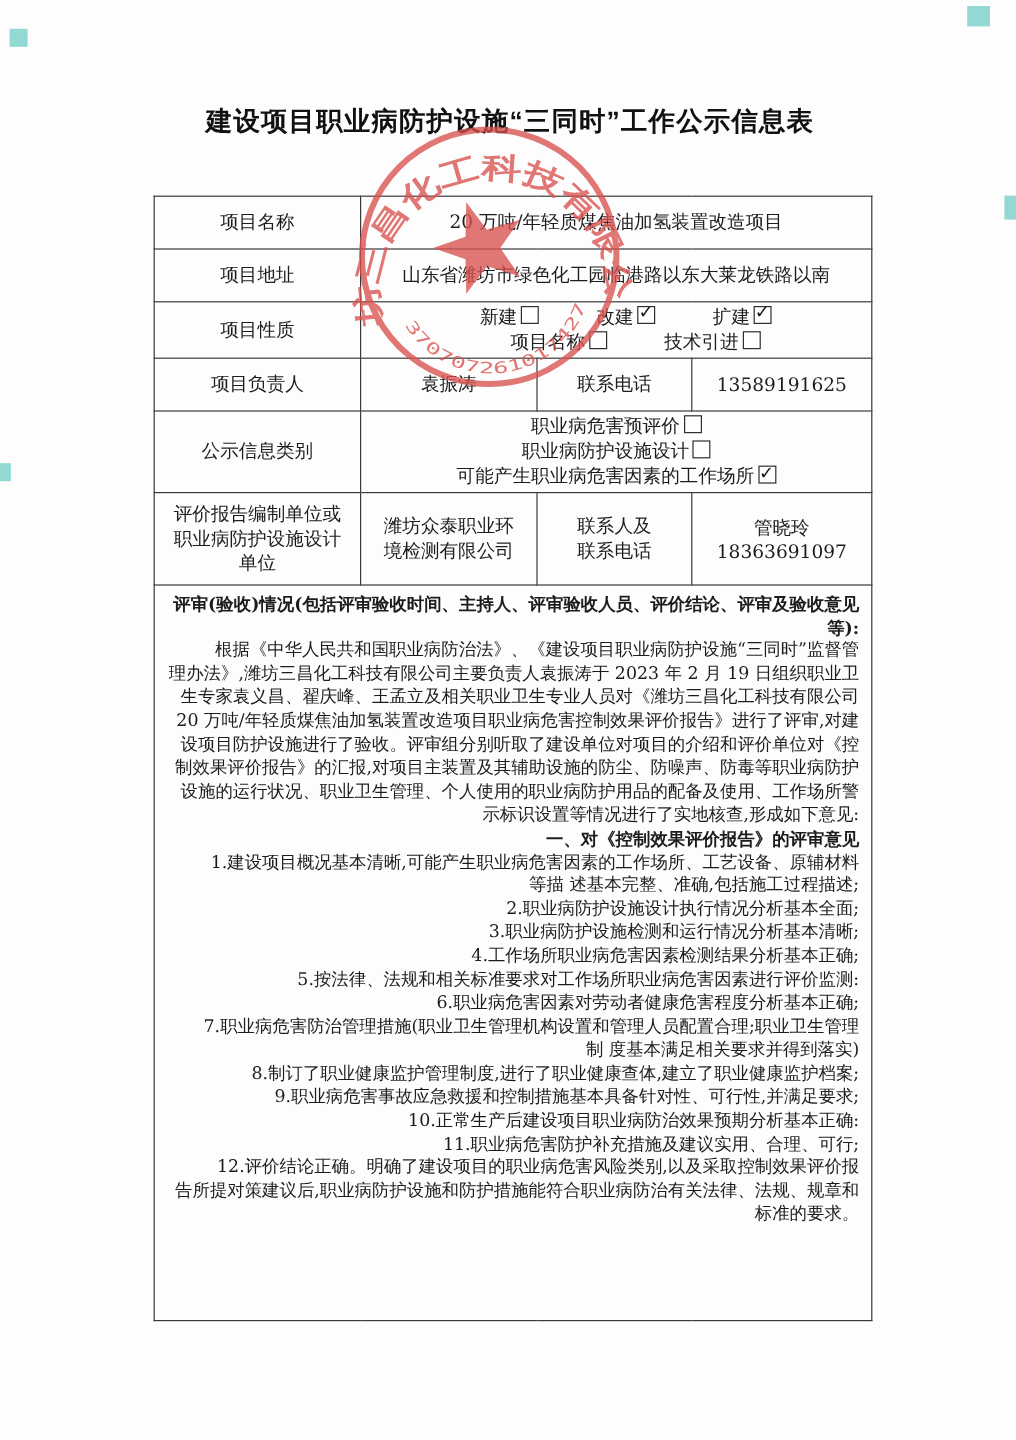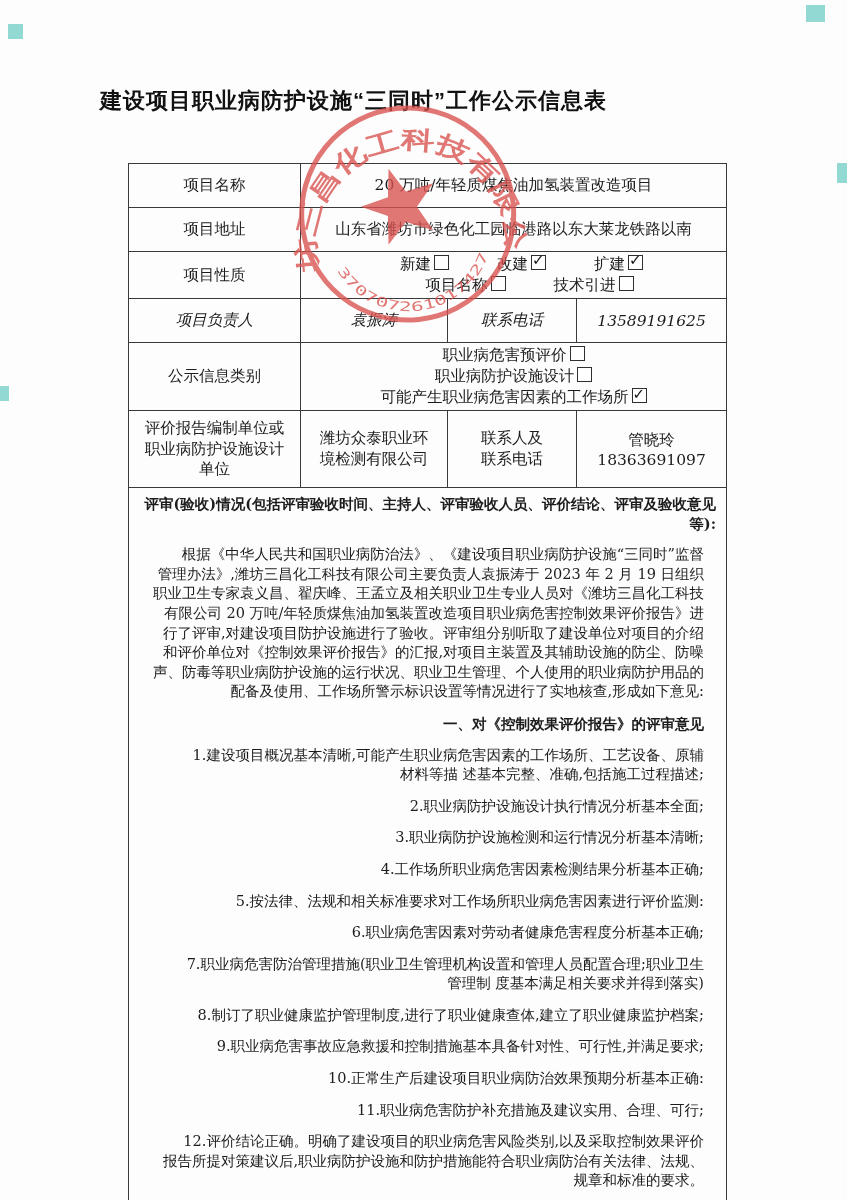--- a/index.html
+++ b/index.html
@@ -4,61 +4,61 @@
 <style>
   html,body{margin:0;padding:0;}
   body{
     width:847px;height:1200px;position:relative;overflow:hidden;
     background:#fdfdfd;
     font-family:"DejaVu Serif","Liberation Serif",serif;
     color:#1e1e1e;
   }
   .page-title{
     position:absolute;left:100px;top:86px;width:650px;
-    text-align:left;font-size:22px;font-weight:bold;letter-spacing:1px;
+    text-align:center;font-size:22px;font-weight:bold;letter-spacing:1px;
     font-family:"Liberation Sans","DejaVu Sans",sans-serif;
     color:#111;
   }
   table.info{
     position:absolute;left:128px;top:163px;width:598px;
     border-collapse:collapse;table-layout:fixed;
     font-size:15.5px;color:#1c1c1c;
   }
   table.info td{
     border:1.6px solid #3a3a3a;
     padding:2px 6px;
     text-align:center;vertical-align:middle;
     overflow:hidden;
   }
   td.pre{white-space:pre-line;line-height:1.35;}
   td.left{text-align:left;padding-left:12px;}
   tr.r1 td{height:39px;}
   tr.r2 td{height:39px;}
   tr.r3 td{height:38px;}
-  tr.r4 td{height:39px;font-style:italic;}
+  tr.r4 td{height:39px;}
   tr.r5 td{height:62px;}
   tr.r6 td{height:72px;}
   tr.r7 td{height:600px;vertical-align:top;text-align:right;padding:6px 10px;}
   .opt{white-space:nowrap;margin-right:16px;margin-left:32px;}
   .opt:last-child{margin-right:0;}
   .optlist-v .opt{display:block;margin:0;line-height:21px;text-align:center;}
   .box{
     display:inline-block;width:13px;height:13px;
     border:1.6px solid #2e2e2e;margin-left:3px;
     vertical-align:-1px;position:relative;background:#fff;
   }
   .box.checked::after{
     content:"\2713";
     position:absolute;left:0px;top:-5px;
     font-size:15px;font-weight:bold;color:#111;
     font-family:"DejaVu Sans",sans-serif;
   }
   .review{font-size:14.5px;line-height:19.6px;text-align:justify;}
   .review .hd{font-weight:bold;}
-  .review p{margin:12px;text-indent:2em;}
+  .review p{margin:0;text-indent:2em;}
   .review p.bold{font-weight:bold;}
   
   .stamp{position:absolute;left:258px;top:92px;opacity:.78;transform:rotate(-6deg);pointer-events:none;}
   
   .artifact{position:absolute;background:#7fd2cd;opacity:.85;}
   .a1{left:806px;top:5px;width:19px;height:17px;}
   .a2{left:8px;top:24px;width:15px;height:15px;}
   .a3{left:0px;top:386px;width:9px;height:15px;}
   .a4{left:837px;top:163px;width:10px;height:20px;}
 </style>

